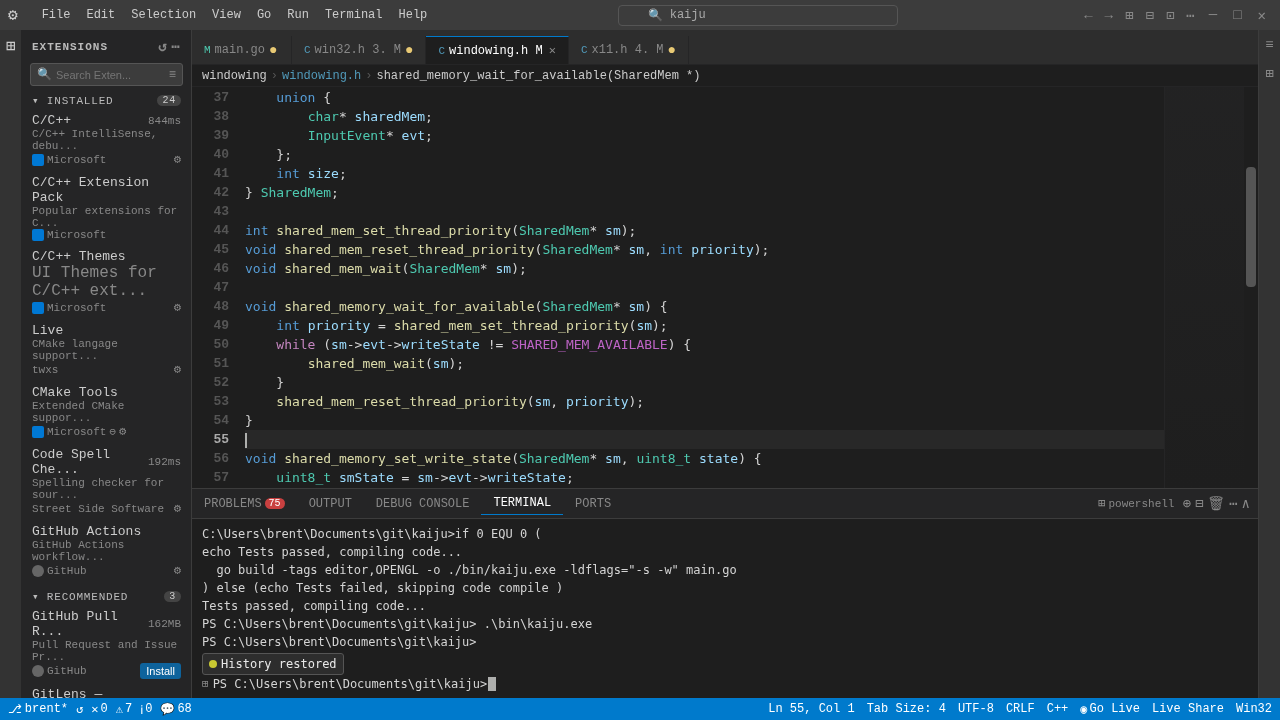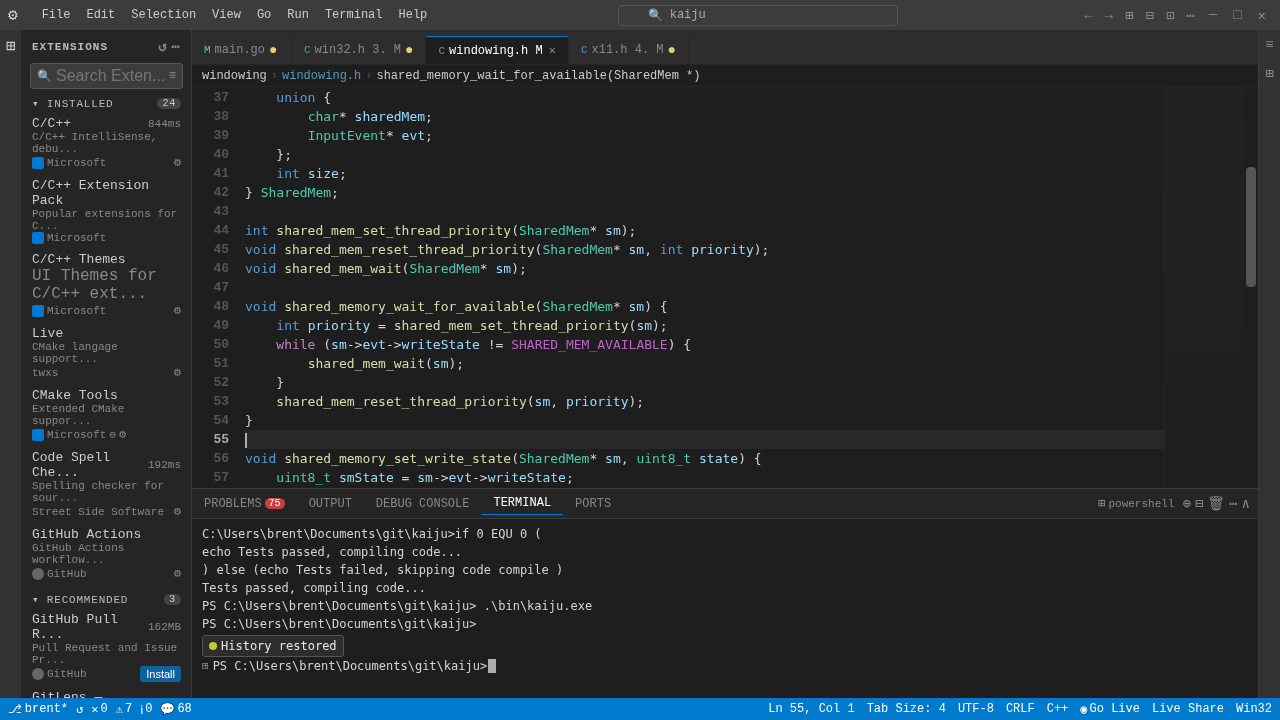--- a/index.html
+++ b/index.html
@@ -57,21 +57,21 @@
   <div style="padding:8px 10px 4px; font-size:11px; font-weight:600; color:#bbb; letter-spacing:1px; display:flex; align-items:center; justify-content:space-between;">
     <span>EXTENSIONS</span>
     <div style="display:flex; gap:4px;">
       <span style="color:#888; font-size:14px; cursor:pointer;">↺</span>
       <span style="color:#888; font-size:14px; cursor:pointer;">⋯</span>
     </div>
   </div>
 
   <div style="margin:4px 8px; background:#3c3c3c; border:1px solid #555; border-radius:3px; padding:3px 6px; display:flex; align-items:center; gap:4px;">
     <span style="color:#888; font-size:12px;">🔍</span>
-    <input type="text" style="background: none; border: none; outline: none; color: rgb(204, 204, 204); font-size: 16px; width: 100%;" placeholder="Search Exten...">
+    <input type="text" style="background: none; border: none; outline: none; color: rgb(204, 204, 204); font-size: 11px; width: 100%;" placeholder="Search Exten...">
     <span style="color:#888; font-size:12px; cursor:pointer;">≡</span>
   </div>
 
   <div class="ext-list">
 
     <div style="padding:4px 10px 2px; font-size:11px; color:#bbb; letter-spacing:0.8px; display:flex; align-items:center; justify-content:space-between; cursor:pointer;">
       <span>▾ <span>INSTALLED</span></span>
       <span style="background:#444; color:#ccc; border-radius:10px; font-size:10px; padding:0 5px;text-align:center;">24</span>
     </div>
 
@@ -296,20 +296,21 @@
         <span style="color:#888; font-size:14px; cursor:pointer;">⊟</span>
         <span style="color:#888; font-size:14px; cursor:pointer;">🗑</span>
         <span style="color:#888; font-size:14px; cursor:pointer;">⋯</span>
         <span style="color:#888; font-size:14px; cursor:pointer;">∧</span>
       </div>
     </div>
 
     <div style="flex:1; background:#1e1e1e; padding:6px 10px; overflow:hidden; font-size:12px; color:#d4d4d4; line-height:18px; font-family:Consolas,monospace;">
       <div style="white-space:pre; color:#d4d4d4;">C:\Users\brent\Documents\git\kaiju&gt;if 0 EQU 0 (</div>
       <div style="white-space:pre; color:#d4d4d4;">echo Tests passed, compiling code...</div>
+      <div style="white-space:pre; color:#d4d4d4;">  go build -tags editor,OPENGL -o ./bin/kaiju.exe -ldflags="-s -w" main.go</div>
       <div style="white-space:pre; color:#d4d4d4;">) else (echo Tests failed, skipping code compile )</div>
       <div style="white-space:pre; color:#d4d4d4;">Tests passed, compiling code...</div>
       <div style="white-space:pre; color:#d4d4d4;">PS C:\Users\brent\Documents\git\kaiju&gt; .\bin\kaiju.exe</div>
       <div style="white-space:pre; color:#d4d4d4;">PS C:\Users\brent\Documents\git\kaiju&gt;</div>
 
       <div style="display:flex; align-items:center; gap:6px; margin-top:2px;">
         <span style="display:inline-flex; align-items:center; gap:4px; background:#2d2d2d; border:1px solid #555; border-radius:3px; padding:1px 6px; font-size:12px; color:#e8e8e8;">
           <span style="width:8px; height:8px; background:#c8c832; border-radius:50%; display:inline-block; flex-shrink:0;"></span>
           <span>History restored</span>
         </span>

